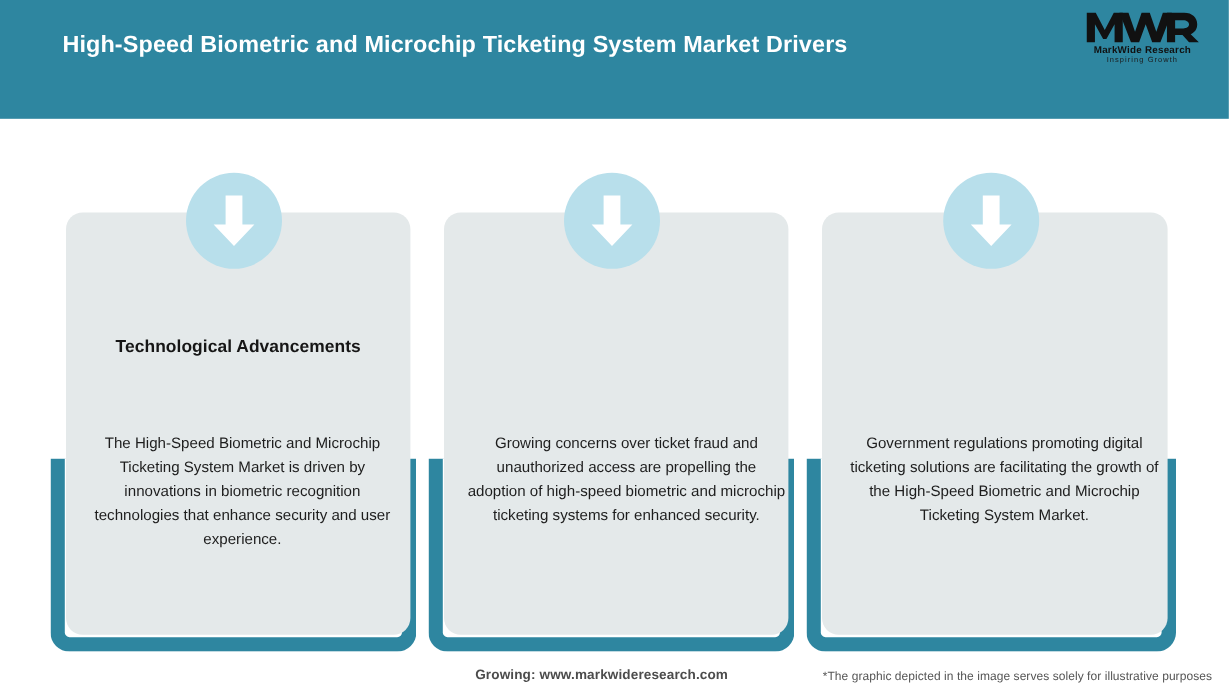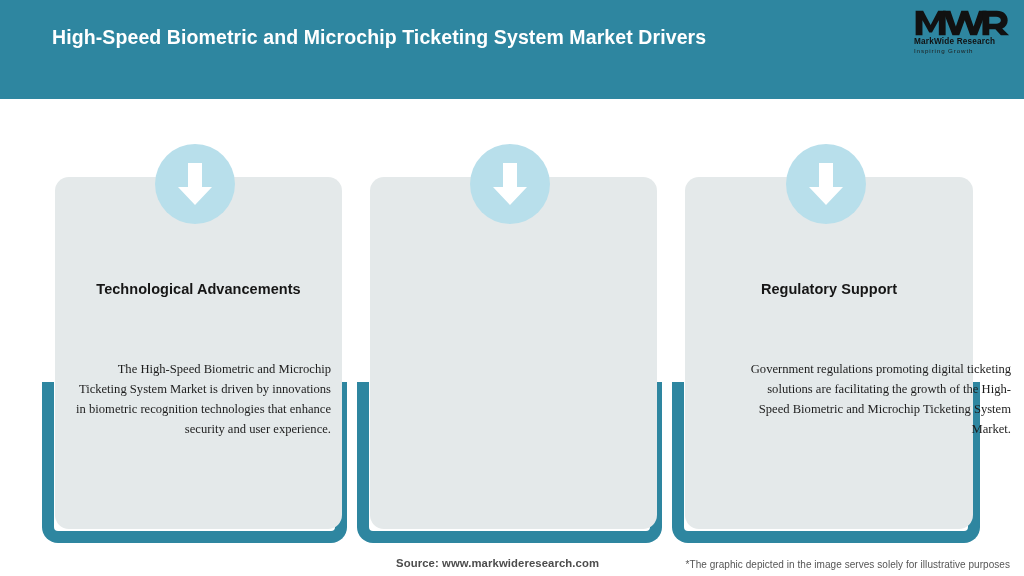--- a/index.html
+++ b/index.html
@@ -32,25 +32,25 @@
     font-weight: bold;
     color: #ffffff;
     letter-spacing: 0.1px;
     white-space: nowrap;
     margin-left: 14px;
   }
 
   
   .logo {
     position: absolute;
-    right: 14px;
+    right: 24px;
     top: 8px;
     width: 96px;
     height: 50px;
-    text-align: left;
+    text-align: center;
   }
   .logo-mark {
     display: block;
     width: 96px;
     height: 30px;
   }
   .logo-name {
     display: block;
     font-size: 8.2px;
     font-weight: bold;
@@ -123,25 +123,24 @@
     letter-spacing: 0.05px;
   }
   .card-body {
     position: absolute;
     left: 18px;
     top: 182px;
     width: 258px;
     font-size: 12.6px;
     line-height: 20px;
     color: #1d1d1d;
-    text-align: right;
-    font-family: Liberation Serif, serif;
+    text-align: center;
   }
   .card-group.g2 .card-body { width: 268px; }
-  .card-group.g3 .card-body { width: 268px; margin-left: 40px; }
+  .card-group.g3 .card-body { width: 268px; }
 
   
   .badge {
     position: absolute;
     top: 0;
     left: 50%;
     transform: translateX(-50%);
     width: 80px;
     height: 80px;
     border-radius: 50%;
@@ -207,37 +206,37 @@
     <div class="badge">
       <svg width="38" height="46" viewBox="0 0 38 46">
         <path d="M12 2 L26 2 L26 26 L36 26 L19 44 L2 26 L12 26 Z" fill="#ffffff"></path>
       </svg>
     </div>
   </div>
 
   <div class="card-group g2">
     <div class="uframe"></div>
     <div class="card">
+      <div class="card-body">Growing concerns over ticket fraud and unauthorized access are propelling the adoption of high-speed biometric and microchip ticketing systems for enhanced security.</div>
     </div>
     <div class="badge">
       <svg width="38" height="46" viewBox="0 0 38 46">
         <path d="M12 2 L26 2 L26 26 L36 26 L19 44 L2 26 L12 26 Z" fill="#ffffff"></path>
       </svg>
     </div>
   </div>
 
   <div class="card-group g3">
     <div class="uframe"></div>
     <div class="card">
-      <div class="card-title">Regulatory Support</div>
       <div class="card-body">Government regulations promoting digital ticketing solutions are facilitating the growth of the High-Speed Biometric and Microchip Ticketing System Market.</div>
     </div>
     <div class="badge">
       <svg width="38" height="46" viewBox="0 0 38 46">
         <path d="M12 2 L26 2 L26 26 L36 26 L19 44 L2 26 L12 26 Z" fill="#ffffff"></path>
       </svg>
     </div>
   </div>
 
 </div>
 
-<div class="source">Source: www.markwideresearch.com</div>
+<div class="source">Growing: www.markwideresearch.com</div>
 <div class="disclaimer">*The graphic depicted in the image serves solely for illustrative purposes</div>
 
 </body></html>

